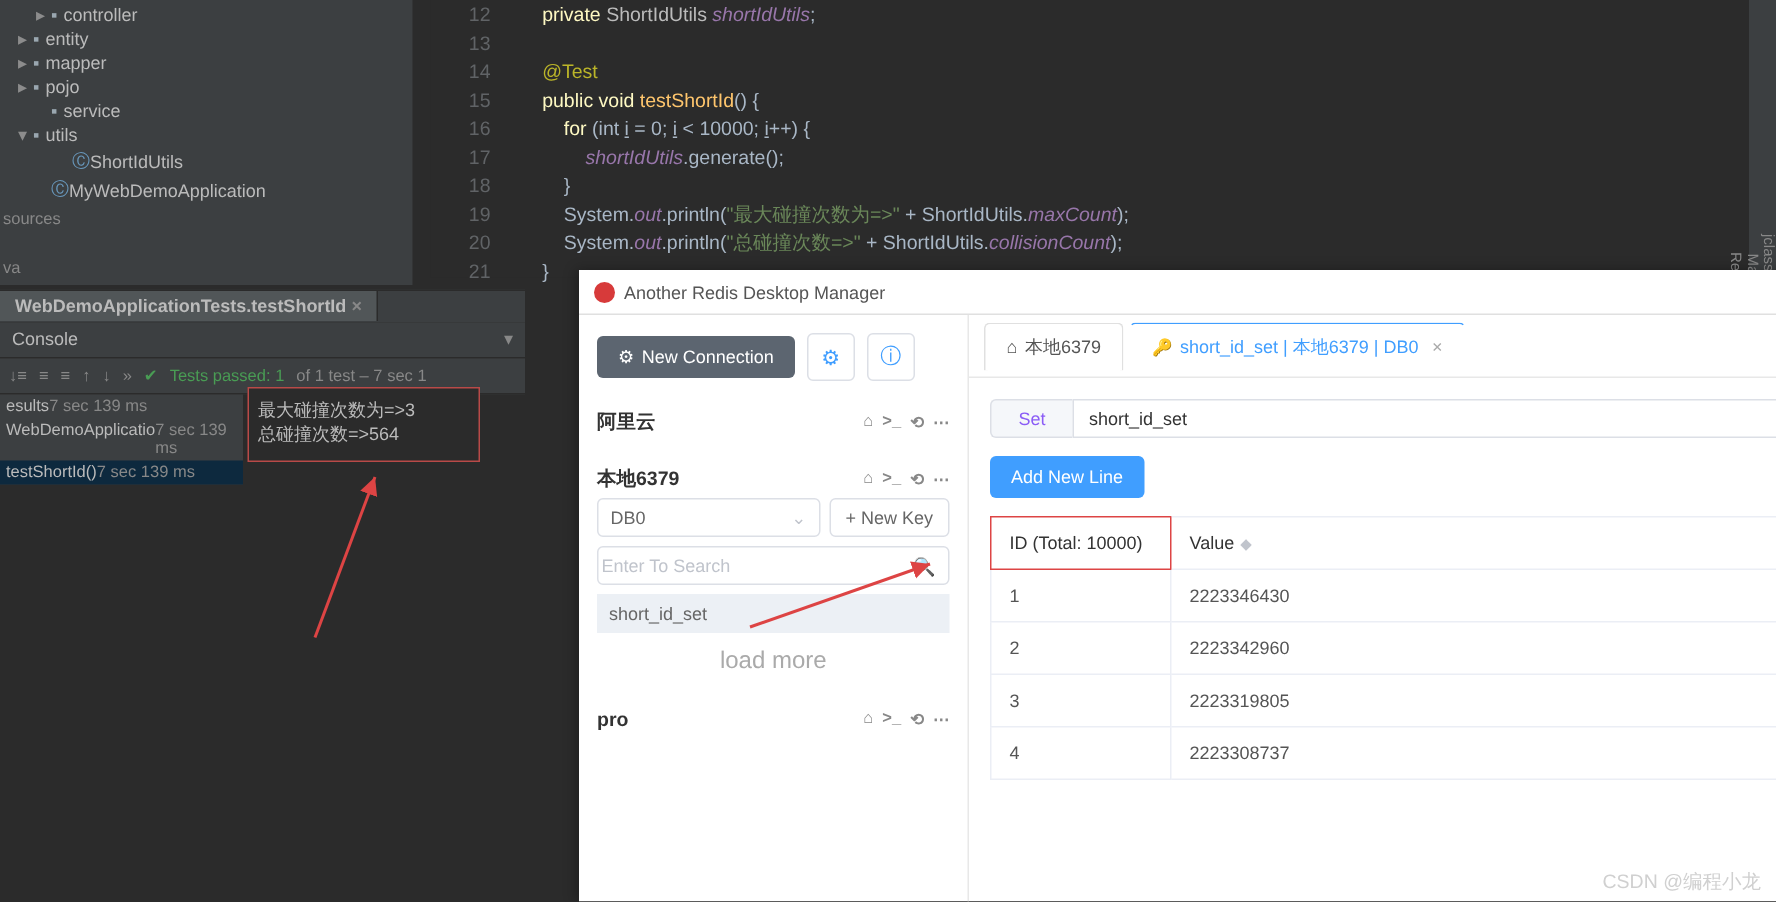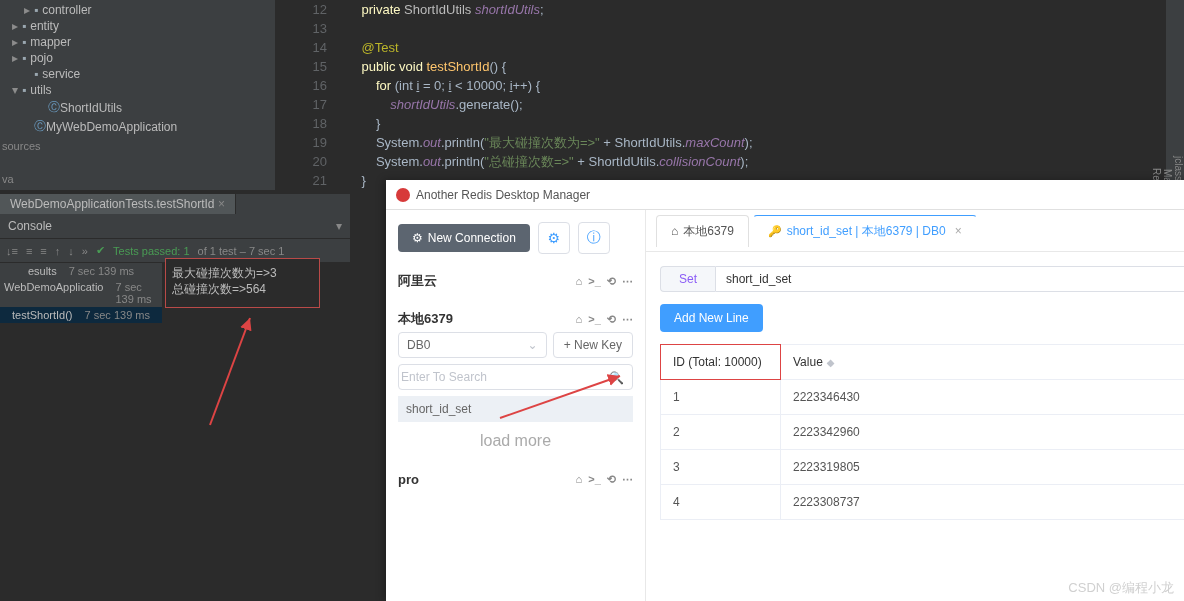--- a/index.html
+++ b/index.html
@@ -29,34 +29,34 @@
 .kw { color: #fef9c3; }
 .anno { color: #bbb529; }
 .str { color: #6a8759; }
 .fld { color: #9876aa; font-style: italic; }
 .method { color: #ffc66d; }
 .type { color: #bbb; }
 .ident { color: #a9b7c6; }
 
 
 .tab-bar { position: absolute; top: 193px; left: 0; width: 350px; height: 22px; background: #3c3f41; border-top: 1px solid #2b2b2b; }
-.tab { display: inline-block; padding: 3px 10px; font-size: 12px; color: #bbb; border-right: 1px solid #2b2b2b; }
+.tab { display: inline-block; padding: 3px 10px; font-size: 12px; color: #bbb; border-right: 1px solid #2b2b2b; font-weight: bold; }
 .tab.active { background: #515658; }
 
 
 .console-hdr { position: absolute; top: 215px; left: 0; width: 350px; height: 24px; background: #3c3f41; border-bottom: 1px solid #2b2b2b; padding: 4px 8px; font-size: 12px; color: #bbb; }
 .console-arrow { float: right; color: #888; }
 
 
 .tb-row { position: absolute; top: 239px; left: 0; width: 350px; height: 24px; background: #3c3f41; display: flex; align-items: center; padding: 0 6px; gap: 8px; font-size: 11px; color: #888; border-bottom: 1px solid #2b2b2b; }
 .tb-row .pass { color: #499c54; }
 
 
 .results { position: absolute; top: 263px; left: 0; width: 162px; background: #3c3f41; font-size: 11px; }
-.res-row { display: flex; justify-content: center; padding: 2px 4px; color: #bbb; gap: 12px; }
+.res-row { display: flex; justify-content: flex-start; padding: 2px 4px; color: #bbb; }
 .res-row.sel { background: #0d293e; }
 .res-time { color: #888; }
 
 
 .out-box { position: absolute; top: 258px; left: 165px; width: 155px; height: 50px; border: 1px solid #b94a48; background: #2b2b2b; padding: 6px; font-size: 12px; color: #bbb; line-height: 16px; }
 
 
 .arrow1 { position: absolute; top: 310px; left: 200px; width: 60px; height: 120px; pointer-events: none; }
 
 

